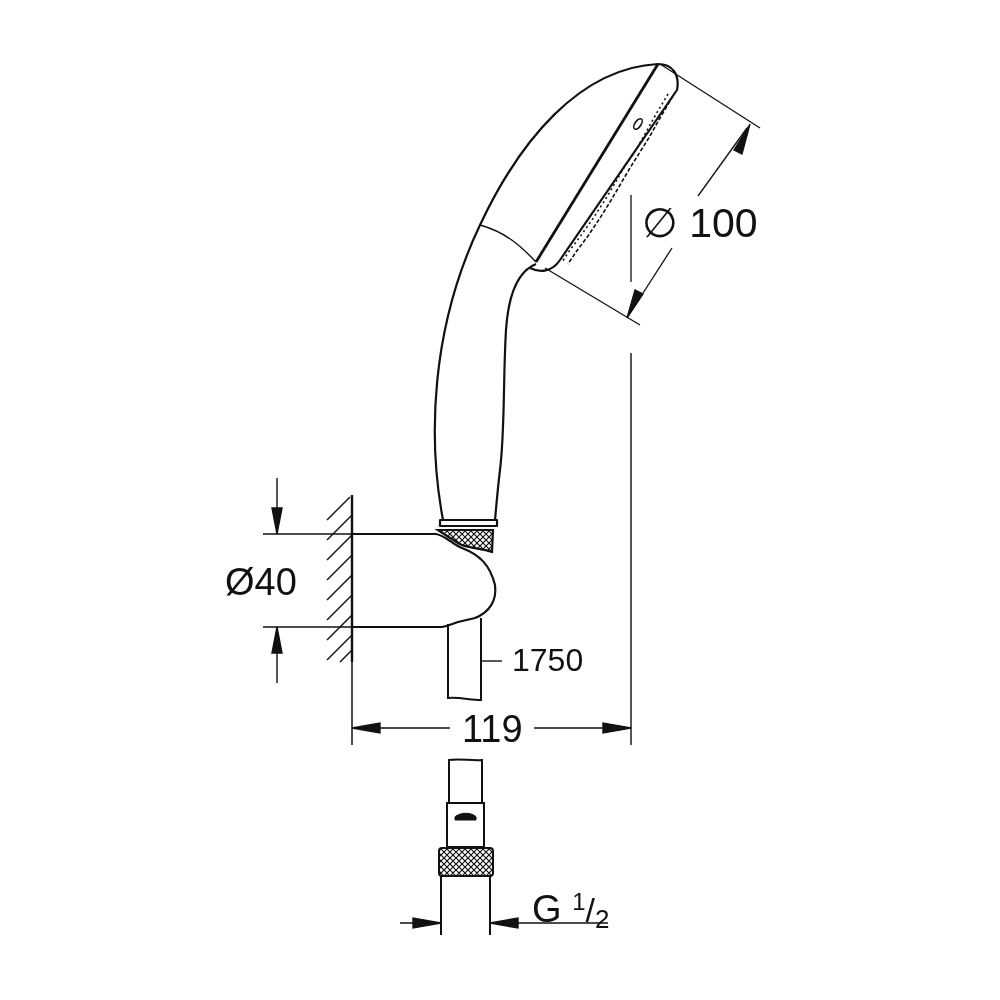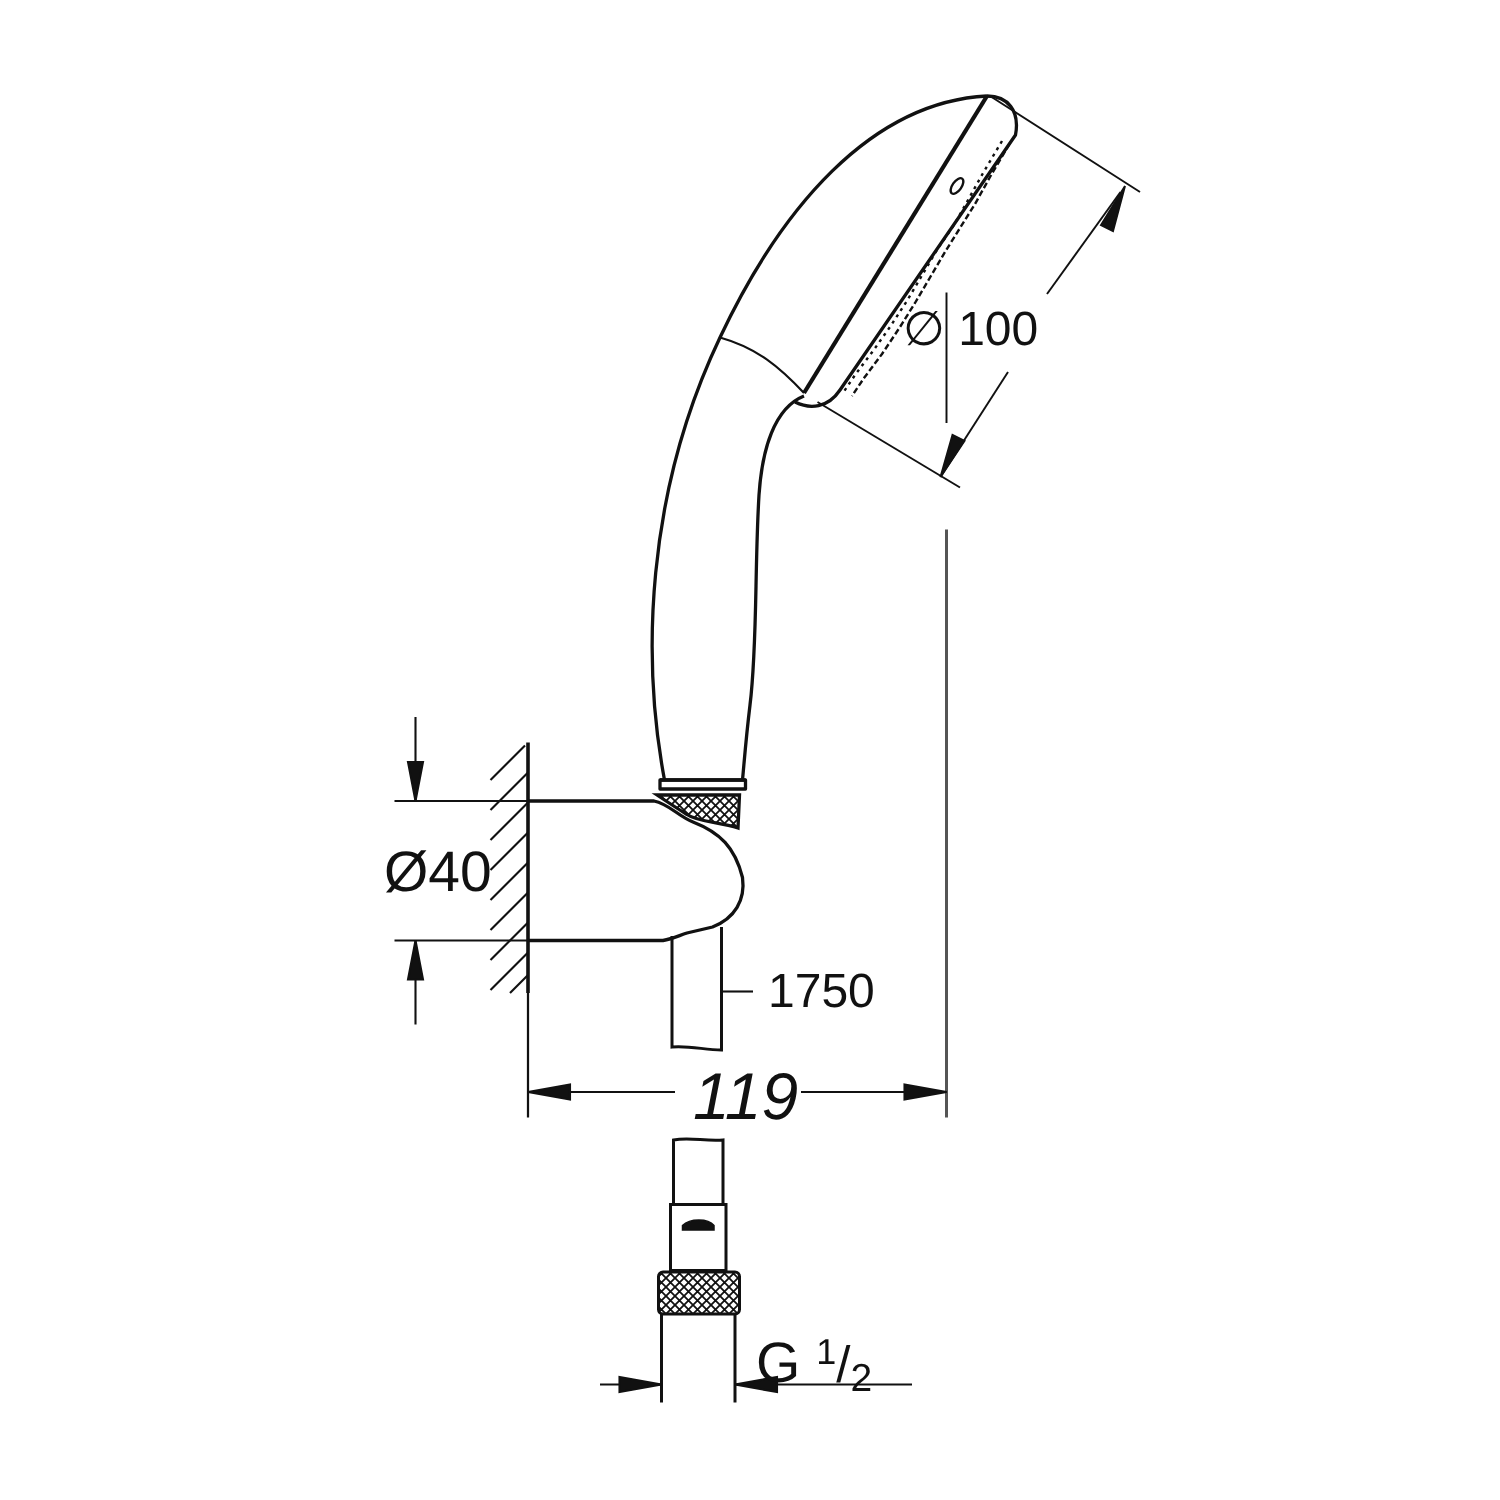--- a/index.html
+++ b/index.html
@@ -1,23 +1,23 @@
 <!DOCTYPE html>
 <html><head>
 <meta charset="utf-8">
 <style>
   html, body { margin: 0; padding: 0; background: #ffffff; }
   body { width: 1000px; height: 1000px; position: relative; overflow: hidden; }
   #drawing { position: absolute; left: 0; top: 0; width: 1000px; height: 1000px; }
   .lbl { position: absolute; font-family: "Liberation Sans", sans-serif; color: #111; white-space: nowrap; line-height: 1; }
-  .lbl-100 { left: 602px; top: 203px; font-size: 32px; }
-  .lbl-40 { left: 256px; top: 563px; font-size: 38px; }
+  .lbl-100 { left: 642px; top: 203px; font-size: 41px; }
+  .lbl-40 { left: 225px; top: 563px; font-size: 38px; }
   .lbl-1750 { left: 512px; top: 644px; font-size: 32px; }
-  .lbl-119 { left: 462px; top: 710px; font-size: 44px; font-style: italic; }
-  .lbl-g { left: 504px; top: 890px; font-size: 38px; }
+  .lbl-119 { left: 462px; top: 710px; font-size: 38px; }
+  .lbl-g { left: 532px; top: 890px; font-size: 38px; }
   .lbl-g sup { font-size: 24px; vertical-align: 12px; }
   .lbl-g sub { font-size: 26px; vertical-align: -6px; }
   .lbl-g .slash { font-size: 34px; }
 </style>
 </head>
 <body>
 
 <svg id="drawing" viewBox="0 0 1000 1000" xmlns="http://www.w3.org/2000/svg">
   <defs>
     <pattern id="knurl" width="6" height="6" patternUnits="userSpaceOnUse">

